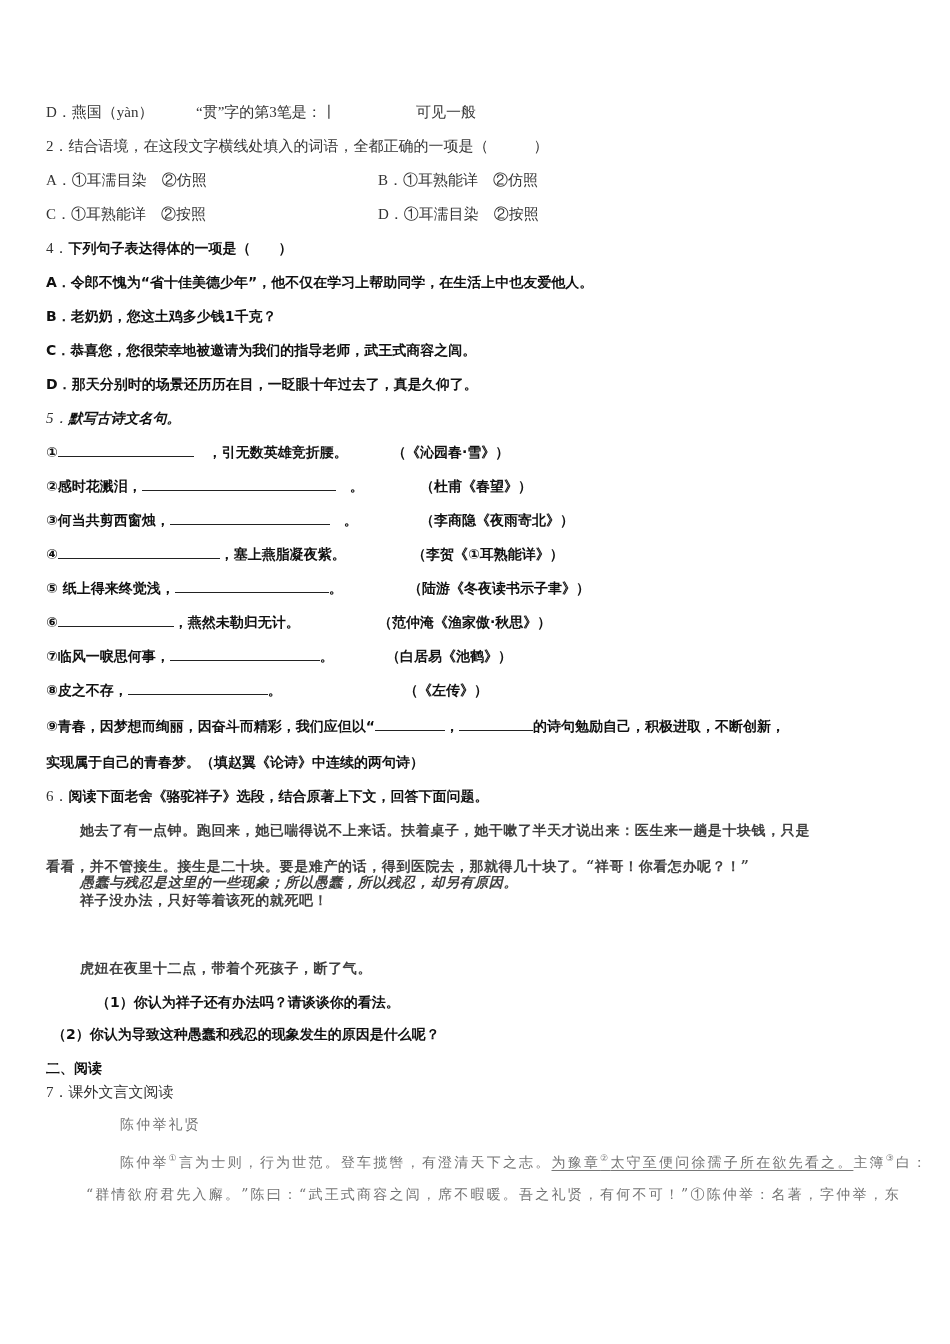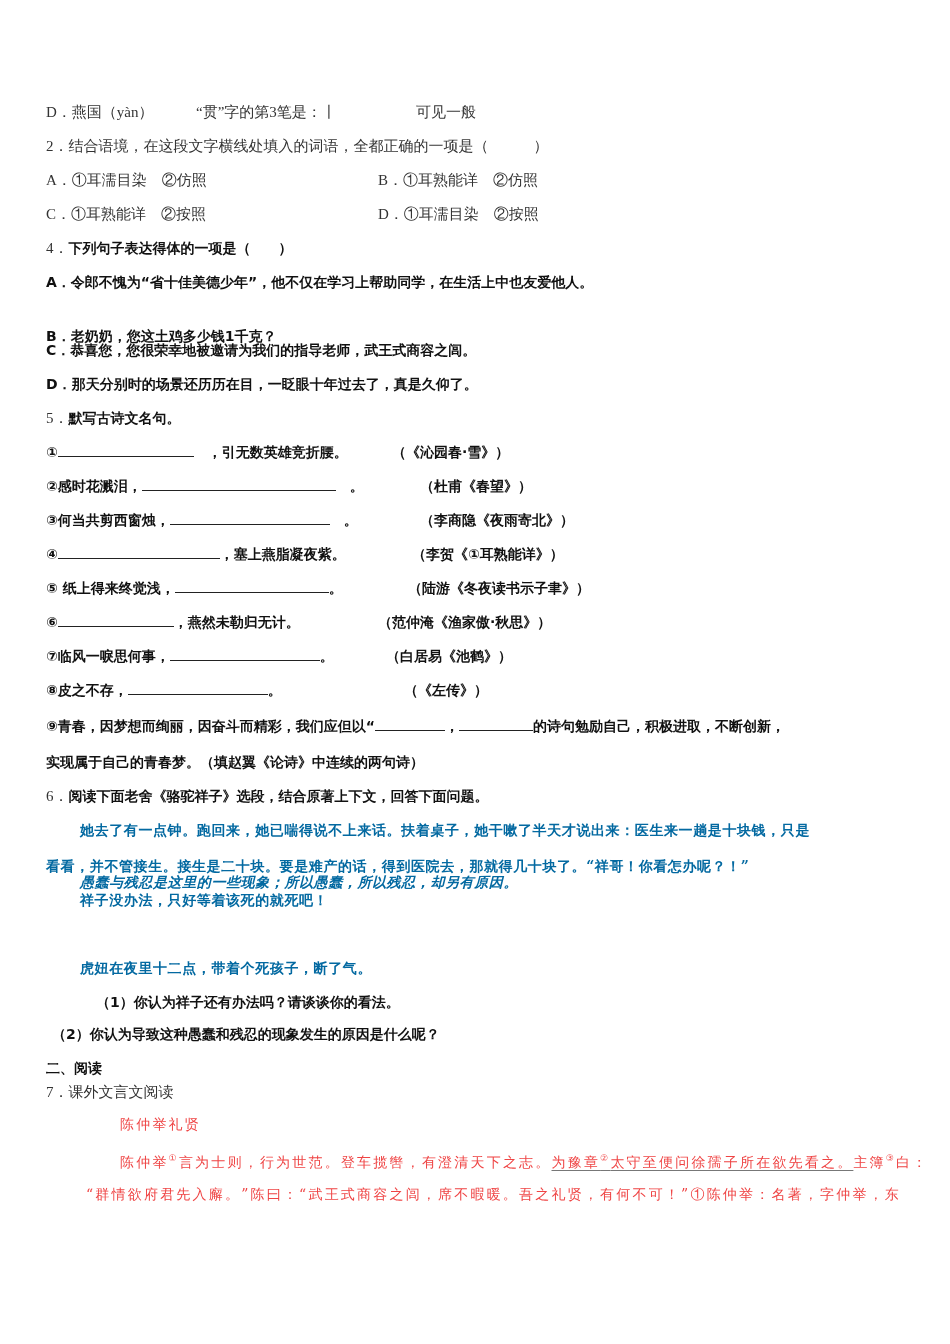--- a/index.html
+++ b/index.html
@@ -5,22 +5,22 @@
   html, body { margin:0; padding:0; background:#ffffff; }
   body { width:950px; height:1344px; position:relative; overflow:hidden;
          font-family:"Liberation Serif", "DejaVu Serif", serif; color:#1a1a1a; }
   .line { position:absolute; left:46px; white-space:nowrap; font-size:15px; line-height:20px;text-align:center; }
   .light { color:#333; font-weight:normal; }
   .bold { font-weight:bold; color:#111; font-family:"DejaVu Sans","Liberation Sans",sans-serif; font-size:14px; }
   .ind { left:80px; }
   .opt-b { position:absolute; left:378px; }
   .blank { display:inline-block; border-bottom:1px solid #222; height:14px; vertical-align:baseline; }
   .src { position:absolute; }
-  .passage { font-family:"DejaVu Serif","Liberation Serif",serif; font-weight:bold; font-size:14px; color:#0369a1; letter-spacing:0.6px; }
-  .classical { font-family:"DejaVu Serif","Liberation Serif",serif; font-size:14px; color:#ef4444; letter-spacing:2.2px;padding-left:40px; }
+  .passage { font-family:"DejaVu Serif","Liberation Serif",serif; font-weight:bold; font-size:14px; color:#404040; letter-spacing:0.6px; }
+  .classical { font-family:"DejaVu Serif","Liberation Serif",serif; font-size:14px; color:#737373; letter-spacing:2.2px;padding-left:40px; }
   .ul { text-decoration:underline; text-decoration-color:#777; text-underline-offset:3px; }
   sup { font-size:9px; }
 </style>
 </head>
 <body>
 
 <div class="line light" style="top:102px;">
   <span>D．</span><span>燕国（yàn）</span>
   <span class="src" style="left:150px;">“贯”字的第3笔是：丨</span>
   <span class="src" style="left:370px;">可见一般</span>
@@ -33,25 +33,25 @@
 </div>
 <div class="line light" style="top:204px;">
   <span><span>C．</span><span>①耳熟能详　②按照</span></span>
   <span class="opt-b" style="left:332px;"><span>D．</span><span>①耳濡目染　②按照</span></span>
 </div>
 
 <div class="line" style="top:238px;">
   <span class="light">4．</span><span class="bold">下列句子表达得体的一项是（　　）</span>
 </div>
 <div class="line bold" style="top:272px;"><span>A．</span><span>令郎不愧为“省十佳美德少年”，他不仅在学习上帮助同学，在生活上中也友爱他人。</span></div>
-<div class="line bold" style="top:306px;margin-top:20px;"><span>B．</span><span>老奶奶，您这土鸡多少钱1千克？</span></div>
+<div class="line bold" style="top:306px;"><span>B．</span><span>老奶奶，您这土鸡多少钱1千克？</span></div>
 <div class="line bold" style="top:340px;"><span>C．</span><span>恭喜您，您很荣幸地被邀请为我们的指导老师，武王式商容之闾。</span></div>
 <div class="line bold" style="top:374px;"><span>D．</span><span>那天分别时的场景还历历在目，一眨眼十年过去了，真是久仰了。</span></div>
 
-<div class="line" style="top:408px;">
+<div class="line" style="top:408px;font-style:italic;">
   <span class="light">5．</span><span class="bold">默写古诗文名句。</span>
 </div>
 
 <div class="line bold" style="top:442px;">
   <span>①</span><span class="blank" style="width:136px;"></span><span>　，引无数英雄竞折腰。</span>
   <span class="src" style="left:346px;">（《沁园春·雪》）</span>
 </div>
 <div class="line bold" style="top:476px;">
   <span>②</span><span>感时花溅泪，</span><span class="blank" style="width:194px;"></span><span>　。</span>
   <span class="src" style="left:374px;">（杜甫《春望》）</span>

